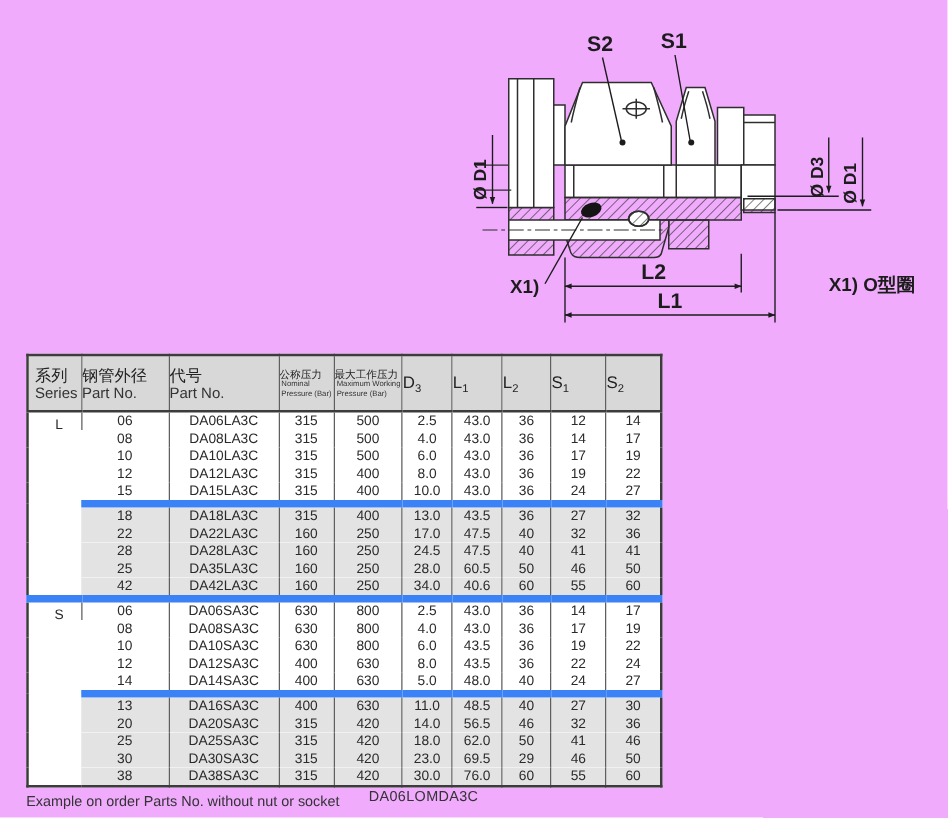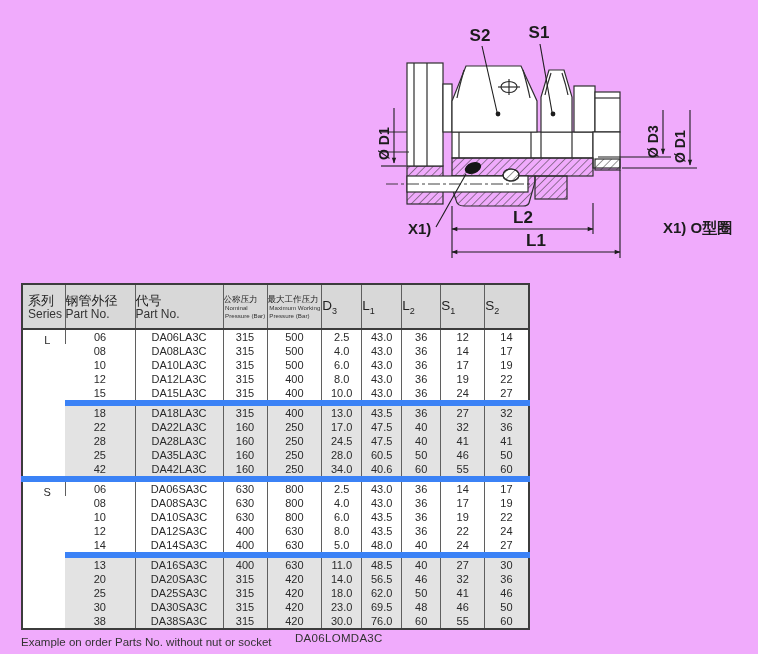--- a/index.html
+++ b/index.html
@@ -383,21 +383,21 @@
           <td>41</td>
           <td>46</td>
         </tr>
         <tr class="data shaded">
           <td>30</td>
           <td>DA30SA3C</td>
           <td>315</td>
           <td>420</td>
           <td>23.0</td>
           <td>69.5</td>
-          <td>48</td>
+          <td>29</td>
           <td>46</td>
           <td>50</td>
         </tr>
         <tr class="data shaded">
           <td>38</td>
           <td>DA38SA3C</td>
           <td>315</td>
           <td>420</td>
           <td>30.0</td>
           <td>76.0</td>

